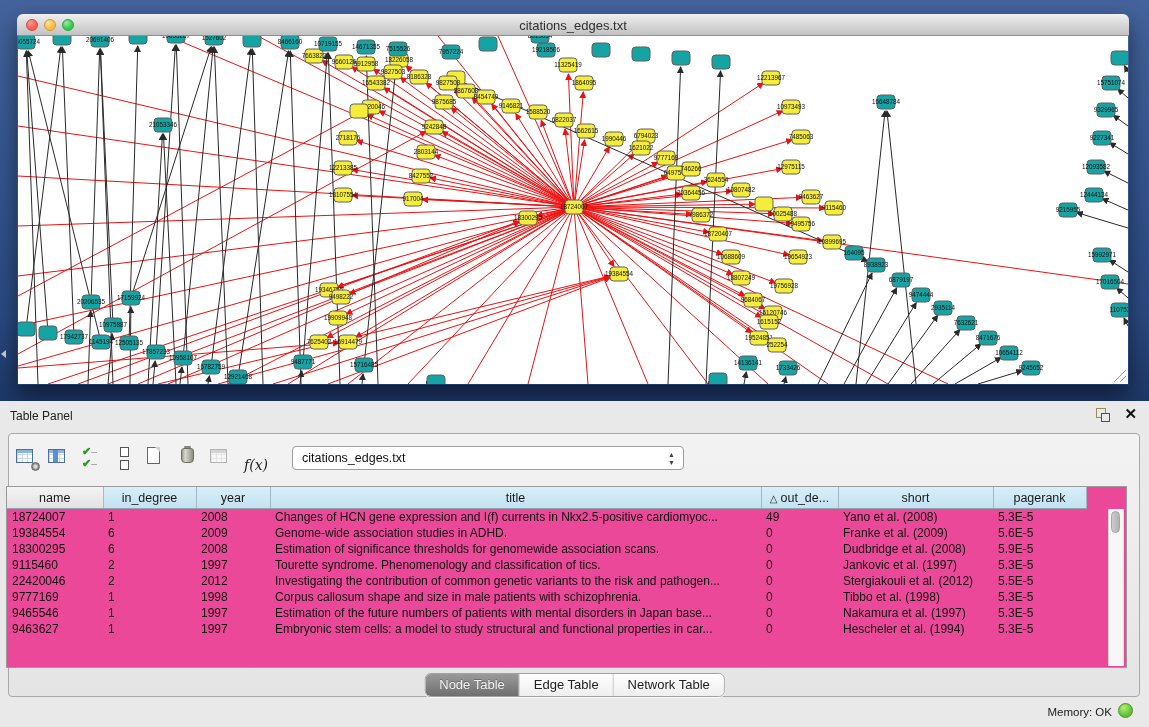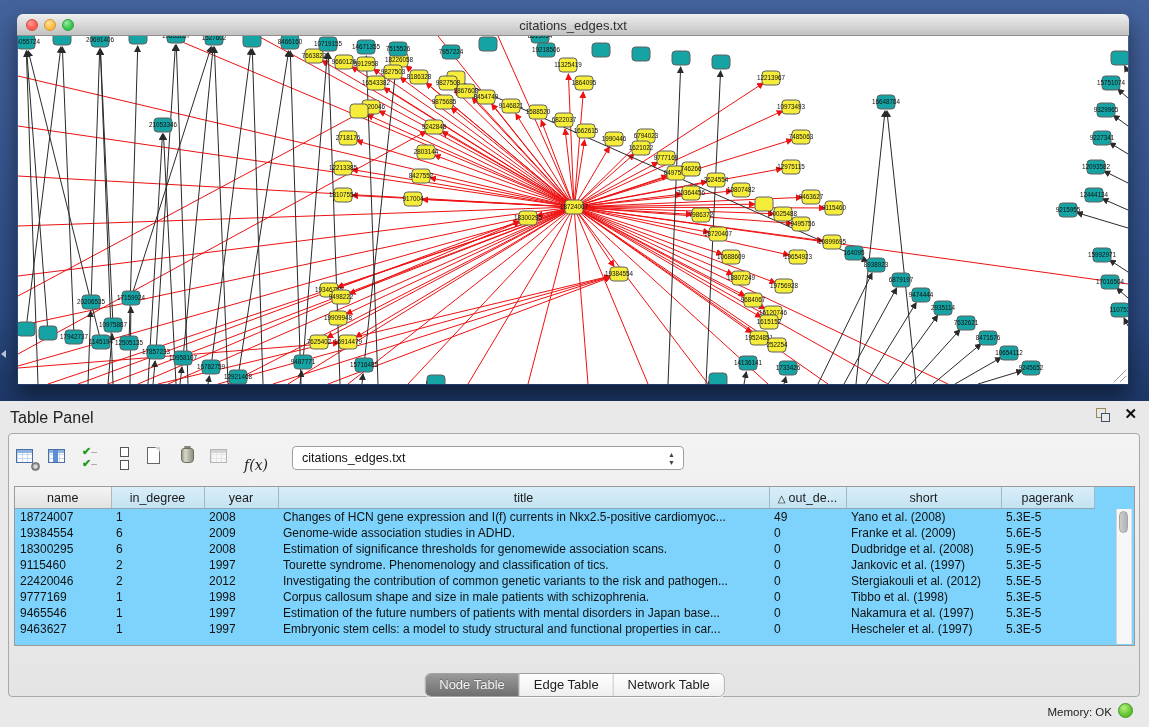--- a/index.html
+++ b/index.html
@@ -15,21 +15,21 @@
   .tl{position:absolute;top:5px;width:12px;height:12px;border-radius:50%;box-sizing:border-box;}
   .tl.red{left:9px;background:radial-gradient(circle at 35% 30%,#ff9d97,#fc5b53 60%);border:1px solid #d34a42;}
   .tl.yel{left:27px;background:radial-gradient(circle at 35% 30%,#ffe0a0,#fdbc40 60%);border:1px solid #d1962f;}
   .tl.grn{left:45px;background:radial-gradient(circle at 35% 30%,#9fe8a2,#34c749 60%);border:1px solid #2aa33c;}
   .title-text{position:absolute;left:0;right:0;top:4px;text-align:center;font-size:13px;color:#303030;}
   .net-canvas{position:absolute;left:1px;top:22px;width:1110px;height:348px;background:#ffffff;overflow:hidden;}
   .collapse-arrow{position:absolute;left:1px;top:349px;width:0;height:0;
     border-top:4px solid transparent;border-bottom:4px solid transparent;border-right:5px solid #b9c2d4;}
   
   .table-panel{position:absolute;left:0;top:401px;width:1149px;height:326px;background:#e9e9e9;}
-  .tp-title{position:absolute;left:10px;top:8px;font-size:16px;color:#222;}
+  .tp-title{position:absolute;left:10px;top:8px;font-size:12px;color:#222;}
   .tp-float{position:absolute;right:38px;top:7px;width:15px;height:14px;cursor:pointer;}
   .tp-float .sq1{position:absolute;left:0;top:0;width:8px;height:8px;border:1px solid #9a8a55;}
   .tp-float .sq2{position:absolute;left:5px;top:5px;width:7px;height:7px;border:1px solid #44506a;background:#e9e9e9;}
   .tp-close{position:absolute;right:12px;top:4px;font-size:15px;font-weight:bold;color:#111;cursor:pointer;}
   .tp-box{position:absolute;left:8px;top:32px;width:1132px;height:264px;box-sizing:border-box;
     border:1px solid #a9a9a9;border-radius:4px;background:linear-gradient(#f3f3f3,#e4e4e4);}
   .tp-toolbar{position:absolute;left:14px;top:44px;height:30px;}
   .tbtn{position:absolute;top:0;width:26px;height:26px;cursor:pointer;}
   .mini-table{position:absolute;left:2px;top:4px;width:17px;height:14px;background:#fff;border:1px solid #4a6fa5;box-sizing:border-box;
     background-image:linear-gradient(#8fb4e0,#8fb4e0),linear-gradient(#c8d8ee 1px,transparent 1px),linear-gradient(90deg,#c8d8ee 1px,transparent 1px);
@@ -47,21 +47,21 @@
   .trash{position:absolute;left:5px;top:3px;width:13px;height:15px;border-radius:3px 3px 4px 4px;
     background:linear-gradient(90deg,#9a9a8c,#d8d8cc 30%,#8e8e80);border:1px solid #6f6f64;box-sizing:border-box;}
   .trash::before{content:"";position:absolute;left:2px;top:-3px;right:2px;height:2px;background:#84847a;border-radius:2px;}
   .disab{opacity:.45;filter:grayscale(1);}
   .fx{position:absolute;left:0;top:3px;font-family:"DejaVu Serif",serif;font-style:italic;font-size:14px;color:#222;margin-top:9px;}
   .combo{position:absolute;left:278px;top:1px;width:392px;height:24px;background:#fff;border:1px solid #9f9f9f;
     border-radius:4px;box-sizing:border-box;cursor:pointer;}
   .combo .val{position:absolute;left:9px;top:4px;font-size:12.5px;color:#111;}
   .combo .stepper{position:absolute;right:8px;top:4px;font-size:7px;line-height:8px;color:#444;text-align:center;}
   
-  .tp-tablewrap{position:absolute;left:14px;top:85px;width:1121px;height:160px;background:#7dd3fc;
+  .tp-tablewrap{position:absolute;left:6px;top:85px;width:1121px;height:182px;background:#ec4899;
     border:1px solid #9a9a9a;box-sizing:border-box;overflow:hidden;}
   table.grid{border-collapse:collapse;table-layout:fixed;width:1079px;font-size:12px;color:#111;}
   table.grid th{height:21px;font-weight:normal;font-size:12.5px;color:#1a1a1a;text-align:center;
     background:linear-gradient(#d8eef9,#c3e2f1);border-right:1px solid #9fb9c6;border-bottom:1px solid #8fa6b0;padding:0;}
   table.grid th.gray{background:linear-gradient(#f4f4f4,#e2e2e2);border-right:1px solid #b5b5b5;}
   table.grid td{height:16px;padding:0 0 0 5px;white-space:nowrap;overflow:hidden;}
   .sort-tri{font-size:10px;margin-right:3px;}
   .vscroll{position:absolute;right:2px;top:22px;bottom:1px;width:14px;background:#f7f7f7;
     border-left:1px solid #d5d5d5;border-right:1px solid #e2e2e2;}
   .vthumb{position:absolute;left:2px;top:2px;width:9px;height:22px;border-radius:5px;
@@ -876,21 +876,21 @@
             <td>0</td>
             <td>Nakamura et al. (1997)</td>
             <td>5.3E-5</td>
           </tr>
           <tr>
             <td>9463627</td>
             <td>1</td>
             <td>1997</td>
             <td>Embryonic stem cells: a model to study structural and functional properties in car...</td>
             <td>0</td>
-            <td>Hescheler et al. (1997)</td>
+            <td>Hescheler et al. (1994)</td>
             <td>5.3E-5</td>
           </tr>
         </tbody>
       </table>
     <div class="vscroll">
       <div class="vthumb"></div>
     </div>
   </div>
 
   <div class="tabbar" id="tabbar">

